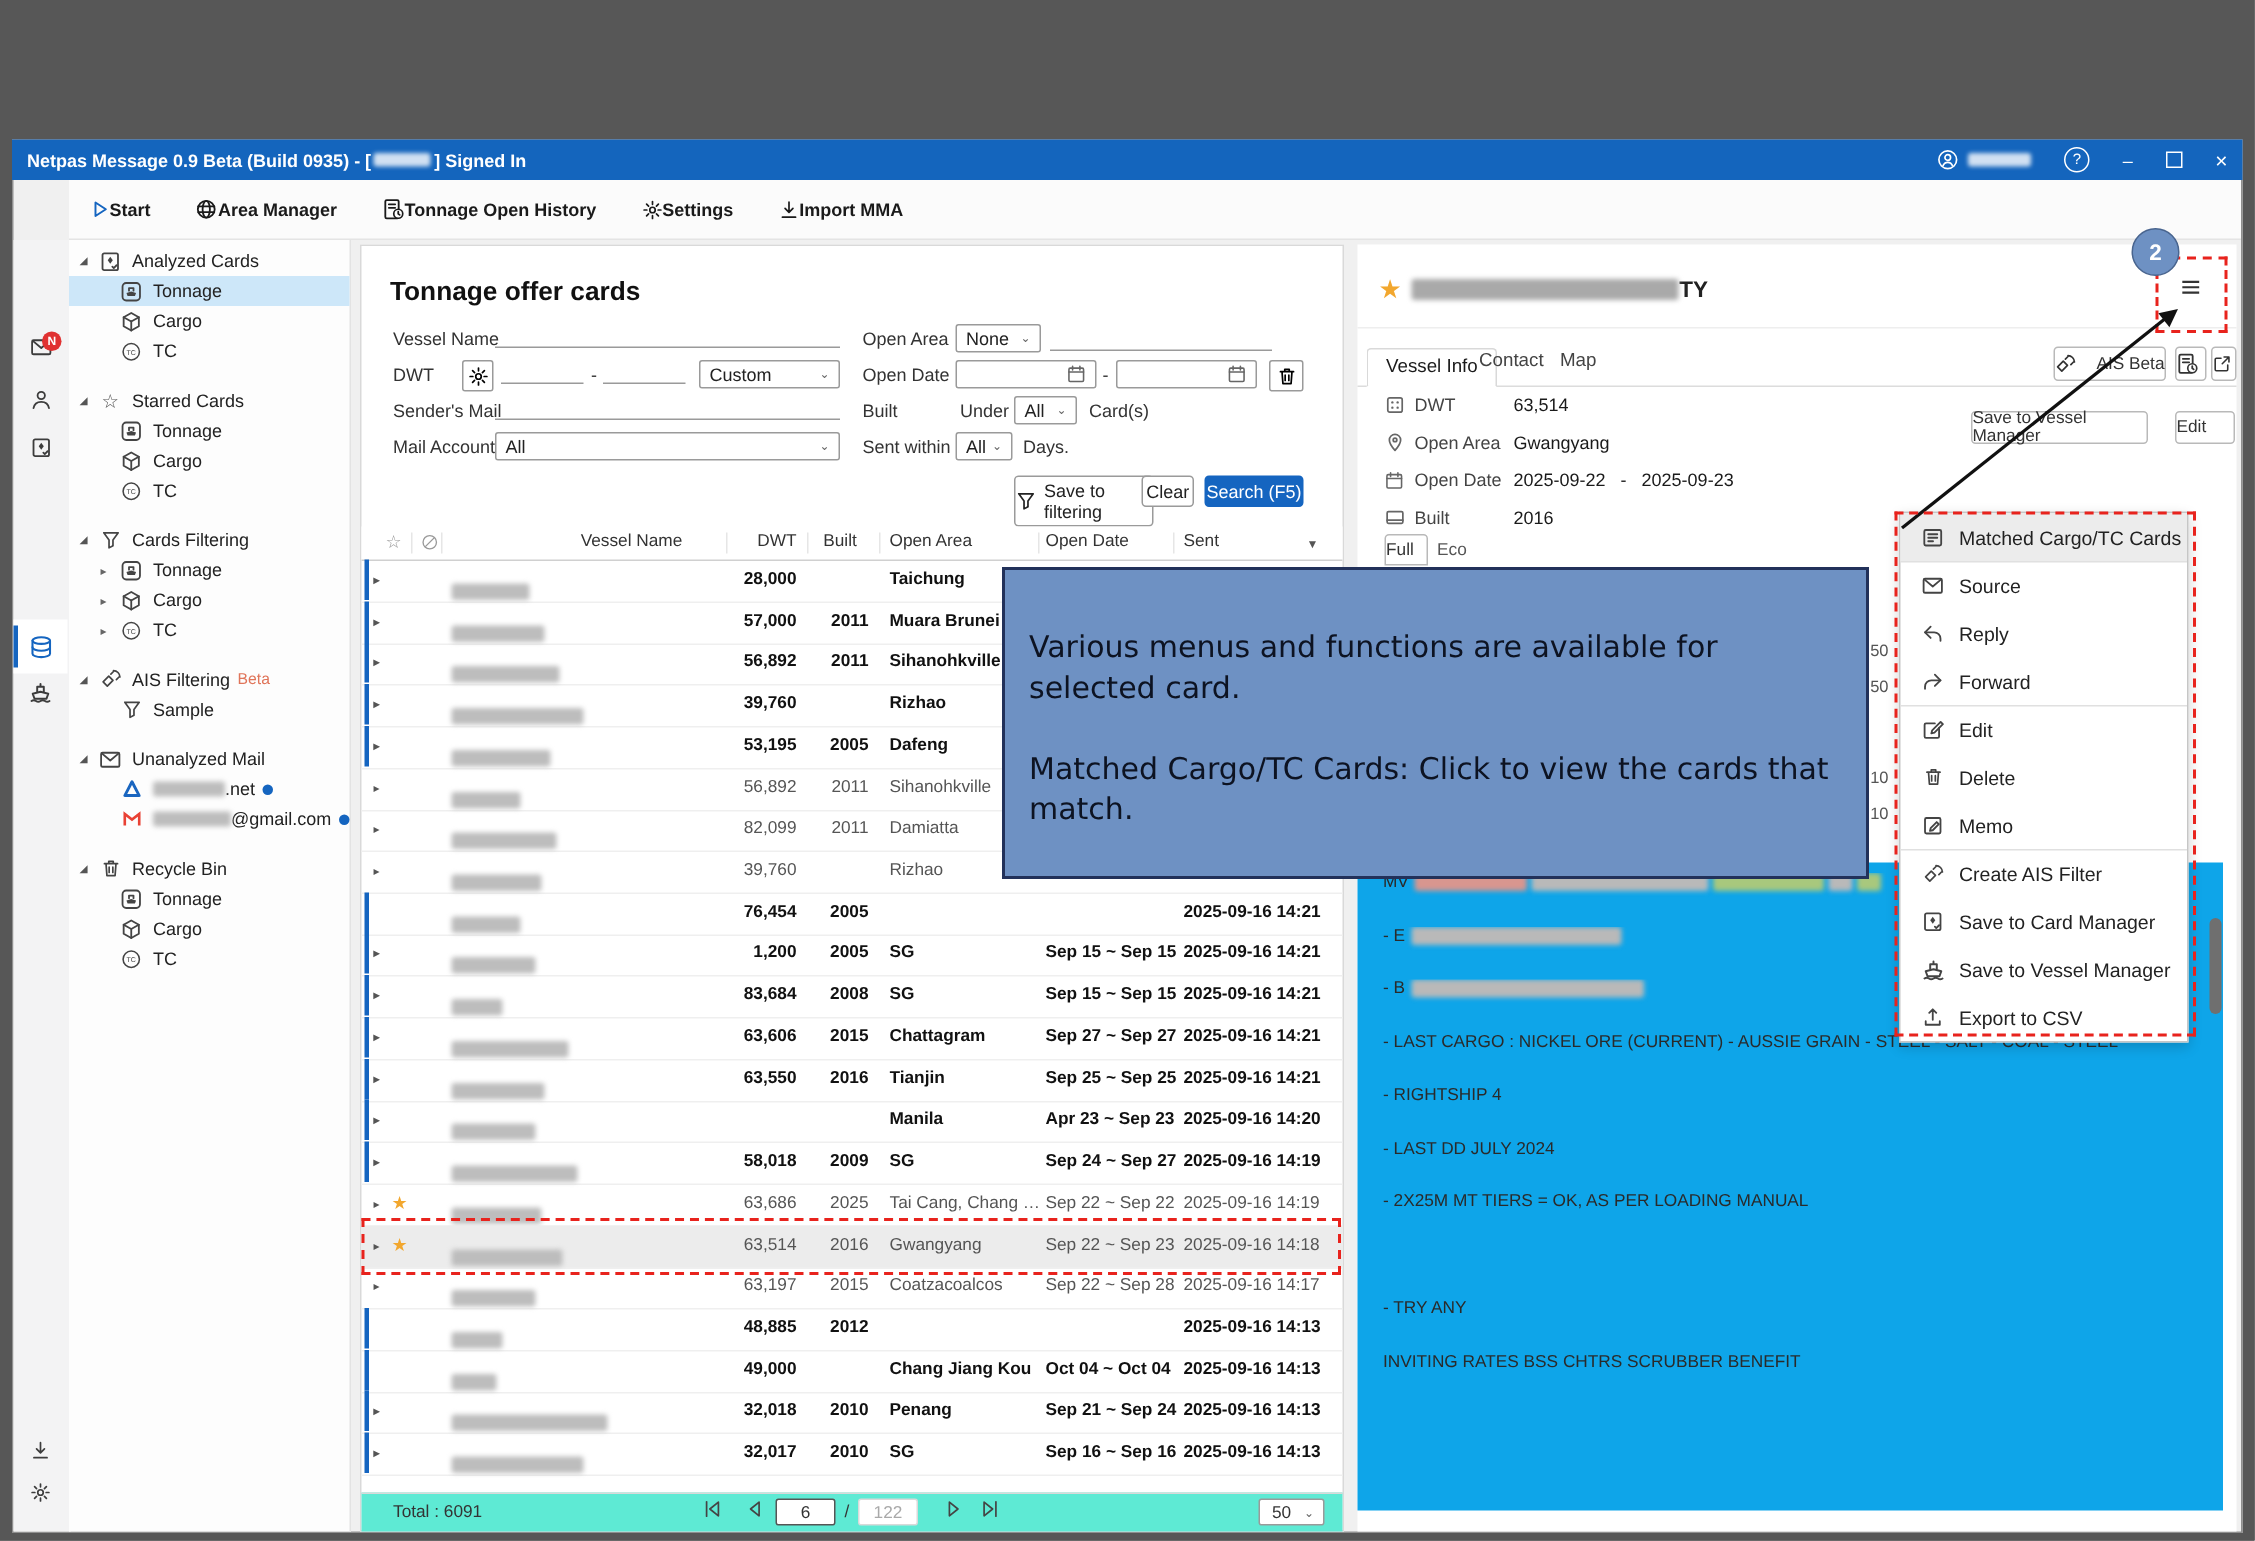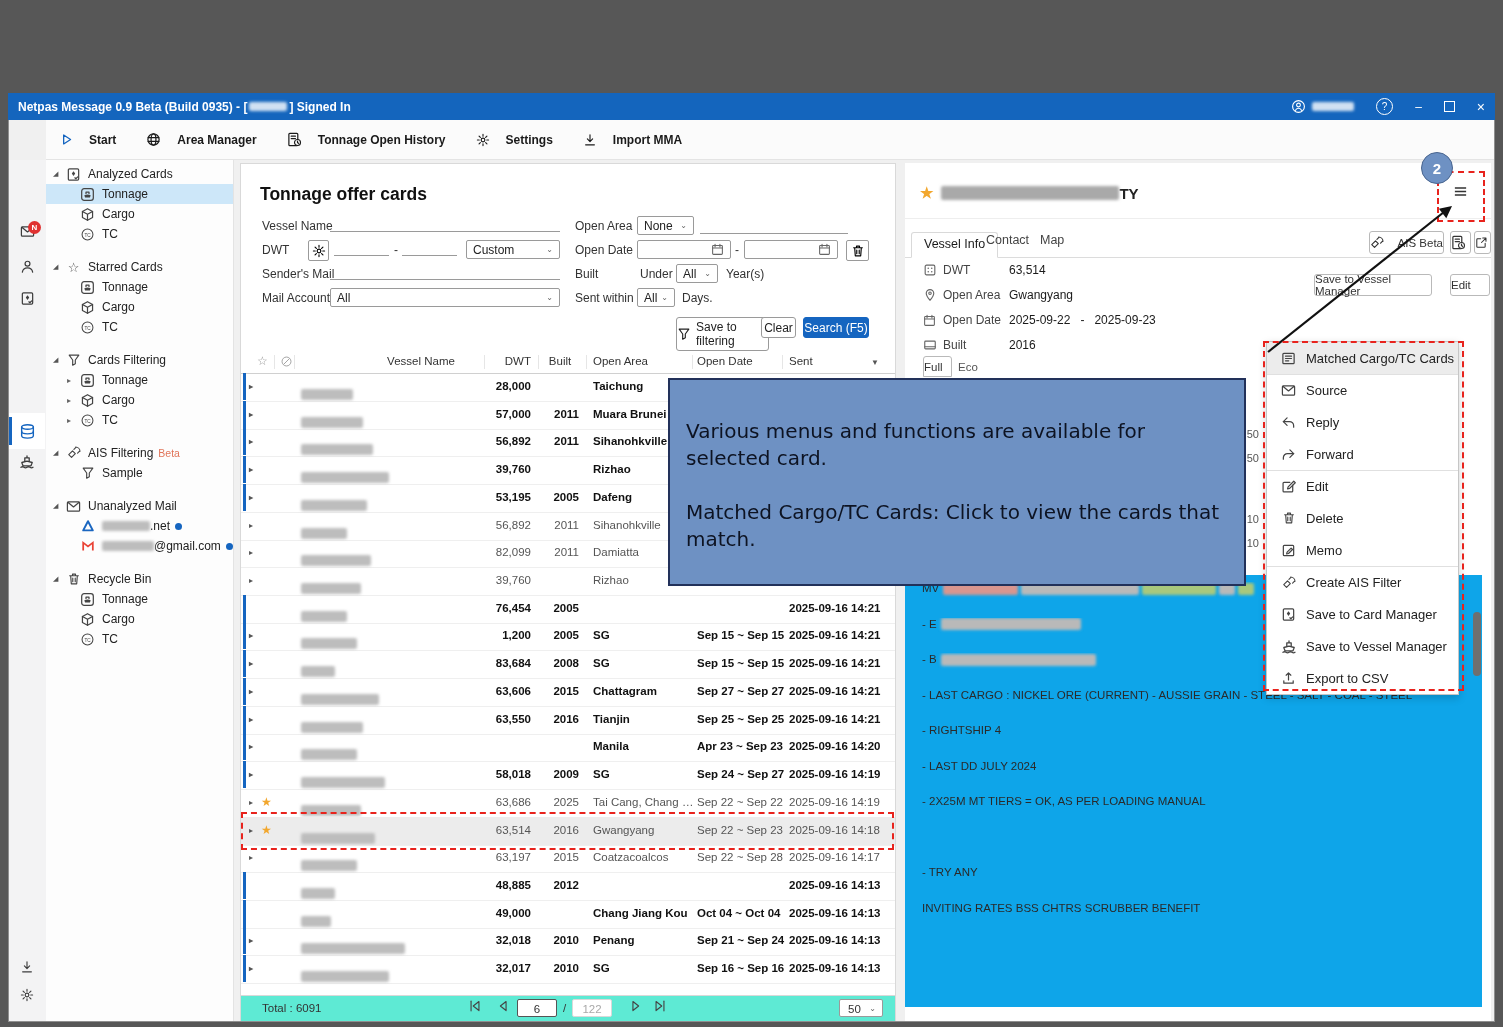--- a/index.html
+++ b/index.html
@@ -6,21 +6,21 @@
   .stage{position:relative;width:1503px;height:1027px;background:#575757;font-family:"Liberation Sans",sans-serif;overflow:hidden;}
   
   .win{position:absolute;left:8px;top:93px;width:1487px;height:929px;background:#f0f0f0;border:1px solid #8f8f8f;box-sizing:border-box;}
   .titlebar{position:absolute;left:8px;top:93px;width:1487px;height:27px;background:#1465bd;color:#fff;font-size:12px;font-weight:bold;display:flex;align-items:center;box-sizing:border-box;padding:0 10px;z-index:2;}
   .titlebar .spacer{flex:1;}
   .tb-ctrl{display:flex;align-items:center;gap:22px;font-weight:normal;}
   .blur-w{display:inline-block;height:9px;background:rgba(255,255,255,.8);border-radius:2px;filter:blur(1.5px);vertical-align:middle;}
   .maxbox{display:inline-block;width:9px;height:9px;border:1.4px solid #fff;}
   
   .toolbar{position:absolute;left:46px;top:120px;width:1448px;height:40px;background:#fbfbfb;border-bottom:1px solid #e4e4e4;display:flex;align-items:center;gap:30px;padding-left:14px;box-sizing:border-box;font-size:12px;font-weight:bold;color:#1a1a1a;z-index:2;}
-  .tb-item{display:flex;align-items:center;gap:16px;cursor:default;}
+  .tb-item{display:flex;align-items:center;gap:0;cursor:default;}
   .ic{display:inline-flex;align-items:center;justify-content:center;}
   .ic svg{display:block;}
   
   .rail{position:absolute;left:9px;top:160px;width:37px;height:861px;background:#f3f3f4;border-right:1px solid #e3e3e3;z-index:2;}
   .rail-ic{position:absolute;left:5px;width:26px;height:26px;display:flex;align-items:center;justify-content:center;color:#3c3c3c;}
   .rail-sel{position:absolute;left:0px;top:253px;width:36px;height:36px;background:#fff;}
   .rail-selbar{position:absolute;left:0px;top:257px;width:3px;height:28px;background:#1565c0;}
   .badge-n{position:absolute;left:19px;top:61px;width:13px;height:13px;border-radius:50%;background:#e03131;color:#fff;font-size:8px;font-weight:bold;display:flex;align-items:center;justify-content:center;}
   
   .sidebar{position:absolute;left:46px;top:160px;width:188px;height:861px;background:#fdfdfd;border-right:1px solid #e3e3e3;z-index:2;box-sizing:border-box;padding-top:4px;}
@@ -507,21 +507,21 @@
         <path d="M3 4.3h10M6.3 4.3V2.5h3.4v1.8M4.2 4.3l.7 9.2h6.2l.7-9.2" fill="none" stroke="currentColor" stroke-width="1.3" stroke-linecap="round" stroke-linejoin="round"></path>
         <path d="M6.6 7v4M9.4 7v4" fill="none" stroke="currentColor" stroke-width="1.3" stroke-linecap="round" stroke-linejoin="round"></path>
       </svg>
     </div>
   <div class="flabel" style="left:575px;top:267px;">Built</div>
   <div class="flabel" style="left:640px;top:267px;">Under</div>
   <div class="boxsel" style="left:676px;top:264px;width:42px;height:19px;">
       <span>All</span>
       <span class="cv">⌄</span>
     </div>
-  <div class="flabel" style="left:726px;top:267px;">Year(s)</div>
+  <div class="flabel" style="left:726px;top:267px;">Card(s)</div>
   <div class="flabel" style="left:575px;top:291px;">Sent within</div>
   <div class="boxsel" style="left:637px;top:288px;width:38px;height:19px;">
       <span>All</span>
       <span class="cv">⌄</span>
     </div>
   <div class="flabel" style="left:682px;top:291px;">Days.</div>
 
   <div class="fbtn" style="left:660px;top:317px;width:93px;height:34px;margin-left:16px;">
       <span class="ic">
         <svg width="14" height="14" viewBox="0 0 16 16">

